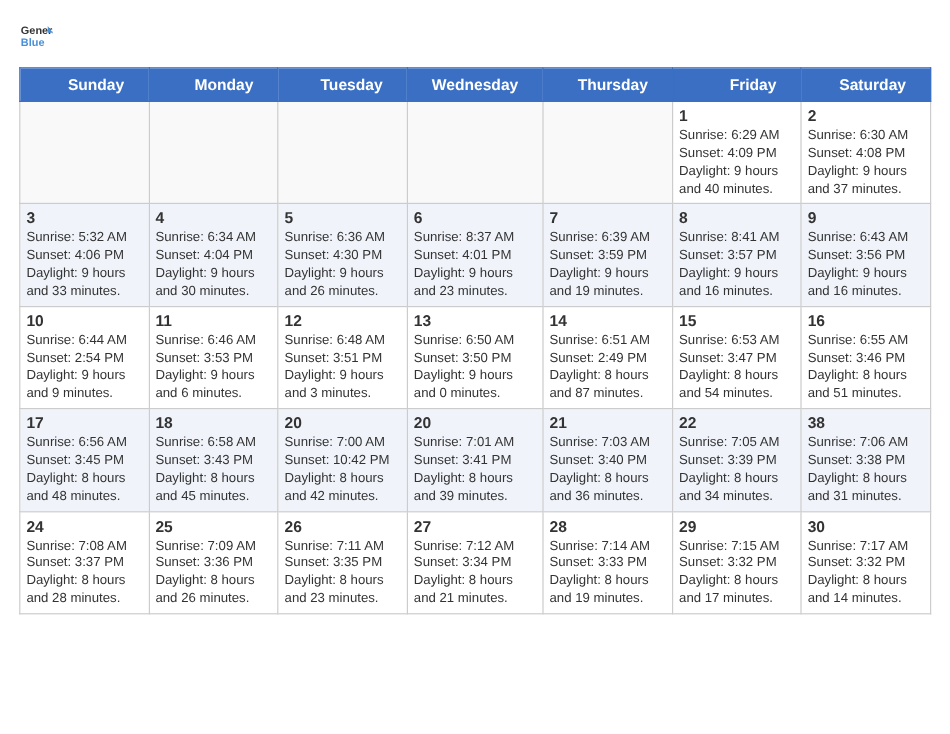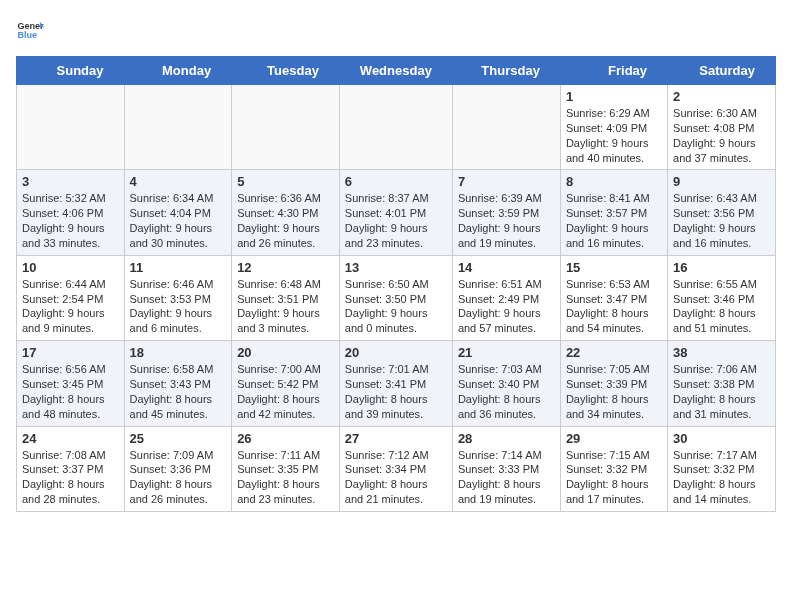--- a/index.html
+++ b/index.html
@@ -194,21 +194,21 @@
         <td>
           <span class="day-num">13</span>
           <div class="cell-text">Sunrise: 6:50 AM</div>
           <div class="cell-text">Sunset: 3:50 PM</div>
           <div class="cell-text">Daylight: 9 hours and 0 minutes.</div>
         </td>
         <td>
           <span class="day-num">14</span>
           <div class="cell-text">Sunrise: 6:51 AM</div>
           <div class="cell-text">Sunset: 2:49 PM</div>
-          <div class="cell-text">Daylight: 9 hours and 57 minutes.</div>
+          <div class="cell-text">Daylight: 8 hours and 87 minutes.</div>
         </td>
         <td>
           <span class="day-num">15</span>
           <div class="cell-text">Sunrise: 6:53 AM</div>
           <div class="cell-text">Sunset: 3:47 PM</div>
           <div class="cell-text">Daylight: 8 hours and 54 minutes.</div>
         </td>
         <td>
           <span class="day-num">16</span>
           <div class="cell-text">Sunrise: 6:55 AM</div>
@@ -225,21 +225,21 @@
         </td>
         <td>
           <span class="day-num">18</span>
           <div class="cell-text">Sunrise: 6:58 AM</div>
           <div class="cell-text">Sunset: 3:43 PM</div>
           <div class="cell-text">Daylight: 8 hours and 45 minutes.</div>
         </td>
         <td>
           <span class="day-num">20</span>
           <div class="cell-text">Sunrise: 7:00 AM</div>
-          <div class="cell-text">Sunset: 5:42 PM</div>
+          <div class="cell-text">Sunset: 10:42 PM</div>
           <div class="cell-text">Daylight: 8 hours and 42 minutes.</div>
         </td>
         <td>
           <span class="day-num">20</span>
           <div class="cell-text">Sunrise: 7:01 AM</div>
           <div class="cell-text">Sunset: 3:41 PM</div>
           <div class="cell-text">Daylight: 8 hours and 39 minutes.</div>
         </td>
         <td>
           <span class="day-num">21</span>

